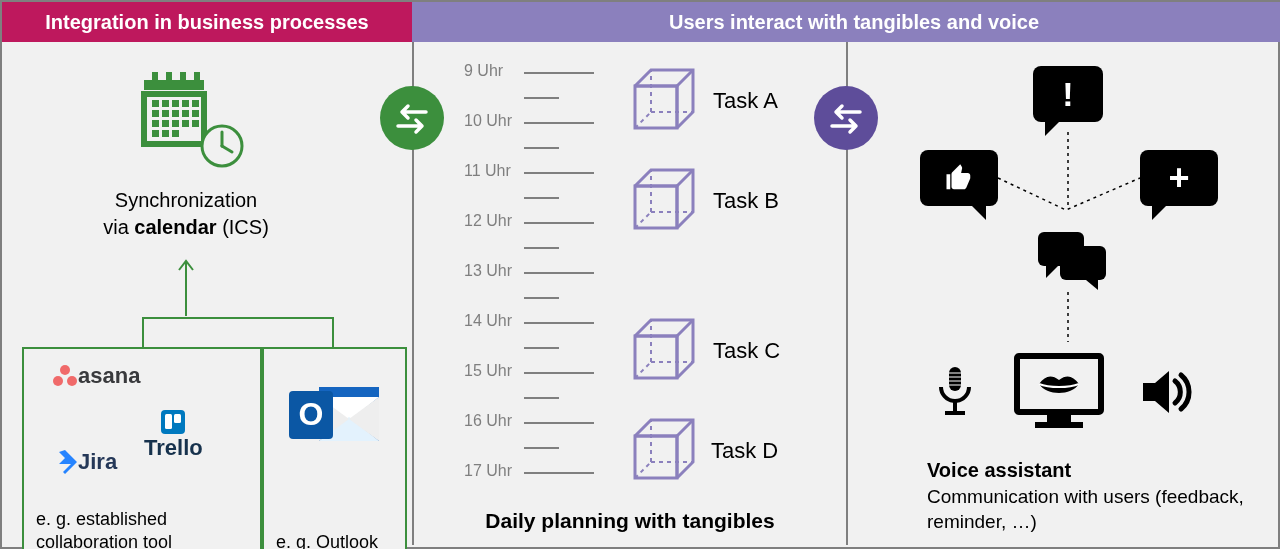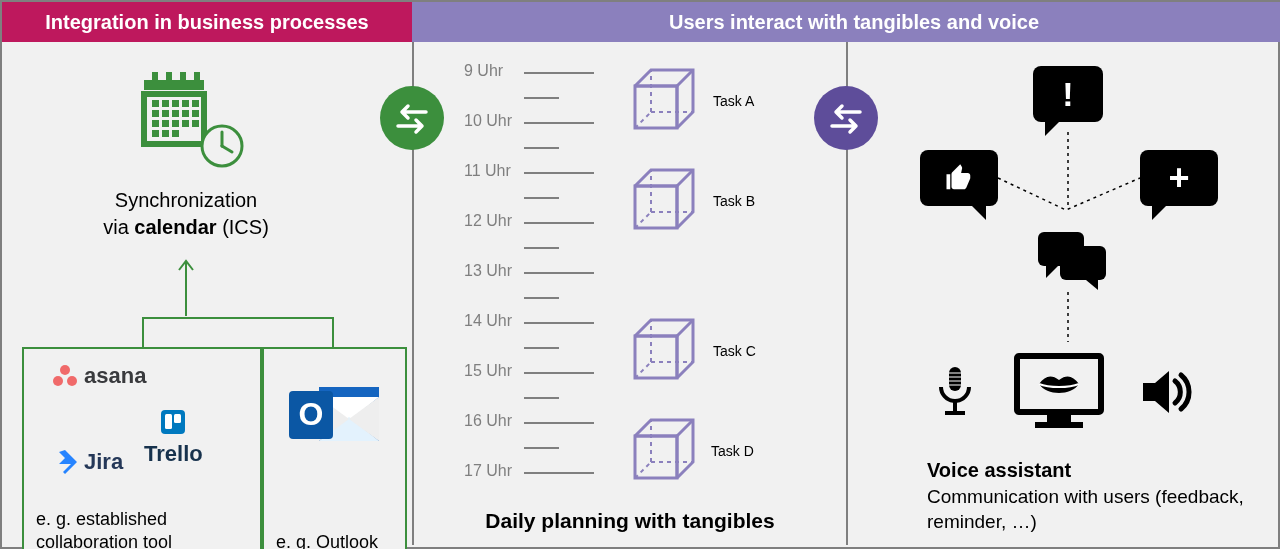--- a/index.html
+++ b/index.html
@@ -24,39 +24,39 @@
   .collab-box { left: 20px; top: 305px; width: 240px; height: 220px; }
   .outlook-box { left: 260px; top: 305px; width: 145px; height: 220px; }
   .box-caption { position: absolute; left: 12px; right: 12px; bottom: 12px; font-size: 18px; line-height: 1.25; }
 
   
   .conn-up { position: absolute; left: 50%; top: 214px; transform: translateX(-50%); }
   .conn-h  { position: absolute; top: 275px; border-top: 2px solid #3c8f3d; }
   .conn-v  { position: absolute; border-left: 2px solid #3c8f3d; }
 
   
-  .logo { position: absolute; display: flex; align-items: center; gap: 6px; font-weight: 700; }
+  .logo { position: absolute; display: flex; align-items: center; font-weight: 700; }
   .asana { left: 28px;  top: 14px;  font-size: 22px; color: #393a3d; }
   .trello{ left: 120px; top: 60px; font-size: 22px; color: #17324d; flex-direction: column; }
   .jira  { left: 28px;  top: 100px; font-size: 22px; color: #253858; }
 
   
   .xchg { position: absolute; width: 64px; height: 64px; border-radius: 50%; top: 84px; display: flex; align-items: center; justify-content: center; }
   .xchg-a { left: 378px; background: #3c8f3d; }
   .xchg-b { left: 812px; background: #5e4d9a; }
 
   
   .p2 { position: absolute; left: 412px; top: 40px; width: 432px; bottom: 0; }
   .timeline { position: absolute; left: 50px; top: 30px; width: 130px; }
   .slot { height: 50px; position: relative; }
   .slot .t { position: absolute; left: 0; top: -10px; font-size: 16px; color: #7f7f7f; }
   .slot .long  { position: absolute; left: 60px; right: 0; top: 0; border-top: 2px solid #7f7f7f; }
   .slot .short { position: absolute; left: 60px; width: 35px; top: 25px; border-top: 2px solid #7f7f7f; }
   .task { position: absolute; left: 215px; display: flex; align-items: center; gap: 14px; }
-  .task-label { font-size: 14px; }
+  .task-label { font-size: 22px; }
   .p2-caption { position: absolute; left: 0; right: 0; bottom: 14px; text-align: center; font-weight: 700; font-size: 21px; }
 
   
   .p3 { position: absolute; left: 846px; top: 40px; width: 432px; bottom: 0; }
   .bubble { position: absolute; background: #000; border-radius: 8px; display: flex; align-items: center; justify-content: center; color: #fff; }
   .bubble-excl { left: 185px; top: 24px;  width: 70px; height: 56px; font-size: 34px; font-weight: 700; }
   .bubble-like { left: 72px;  top: 108px; width: 78px; height: 56px; }
   .bubble-plus { left: 292px; top: 108px; width: 78px; height: 56px; font-size: 36px; font-weight: 700; }
   .bubble .tail { position: absolute; width: 0; height: 0; }
   .bubble-excl .tail { left: 12px; bottom: -14px; border-top: 14px solid #000; border-right: 14px solid transparent; }

